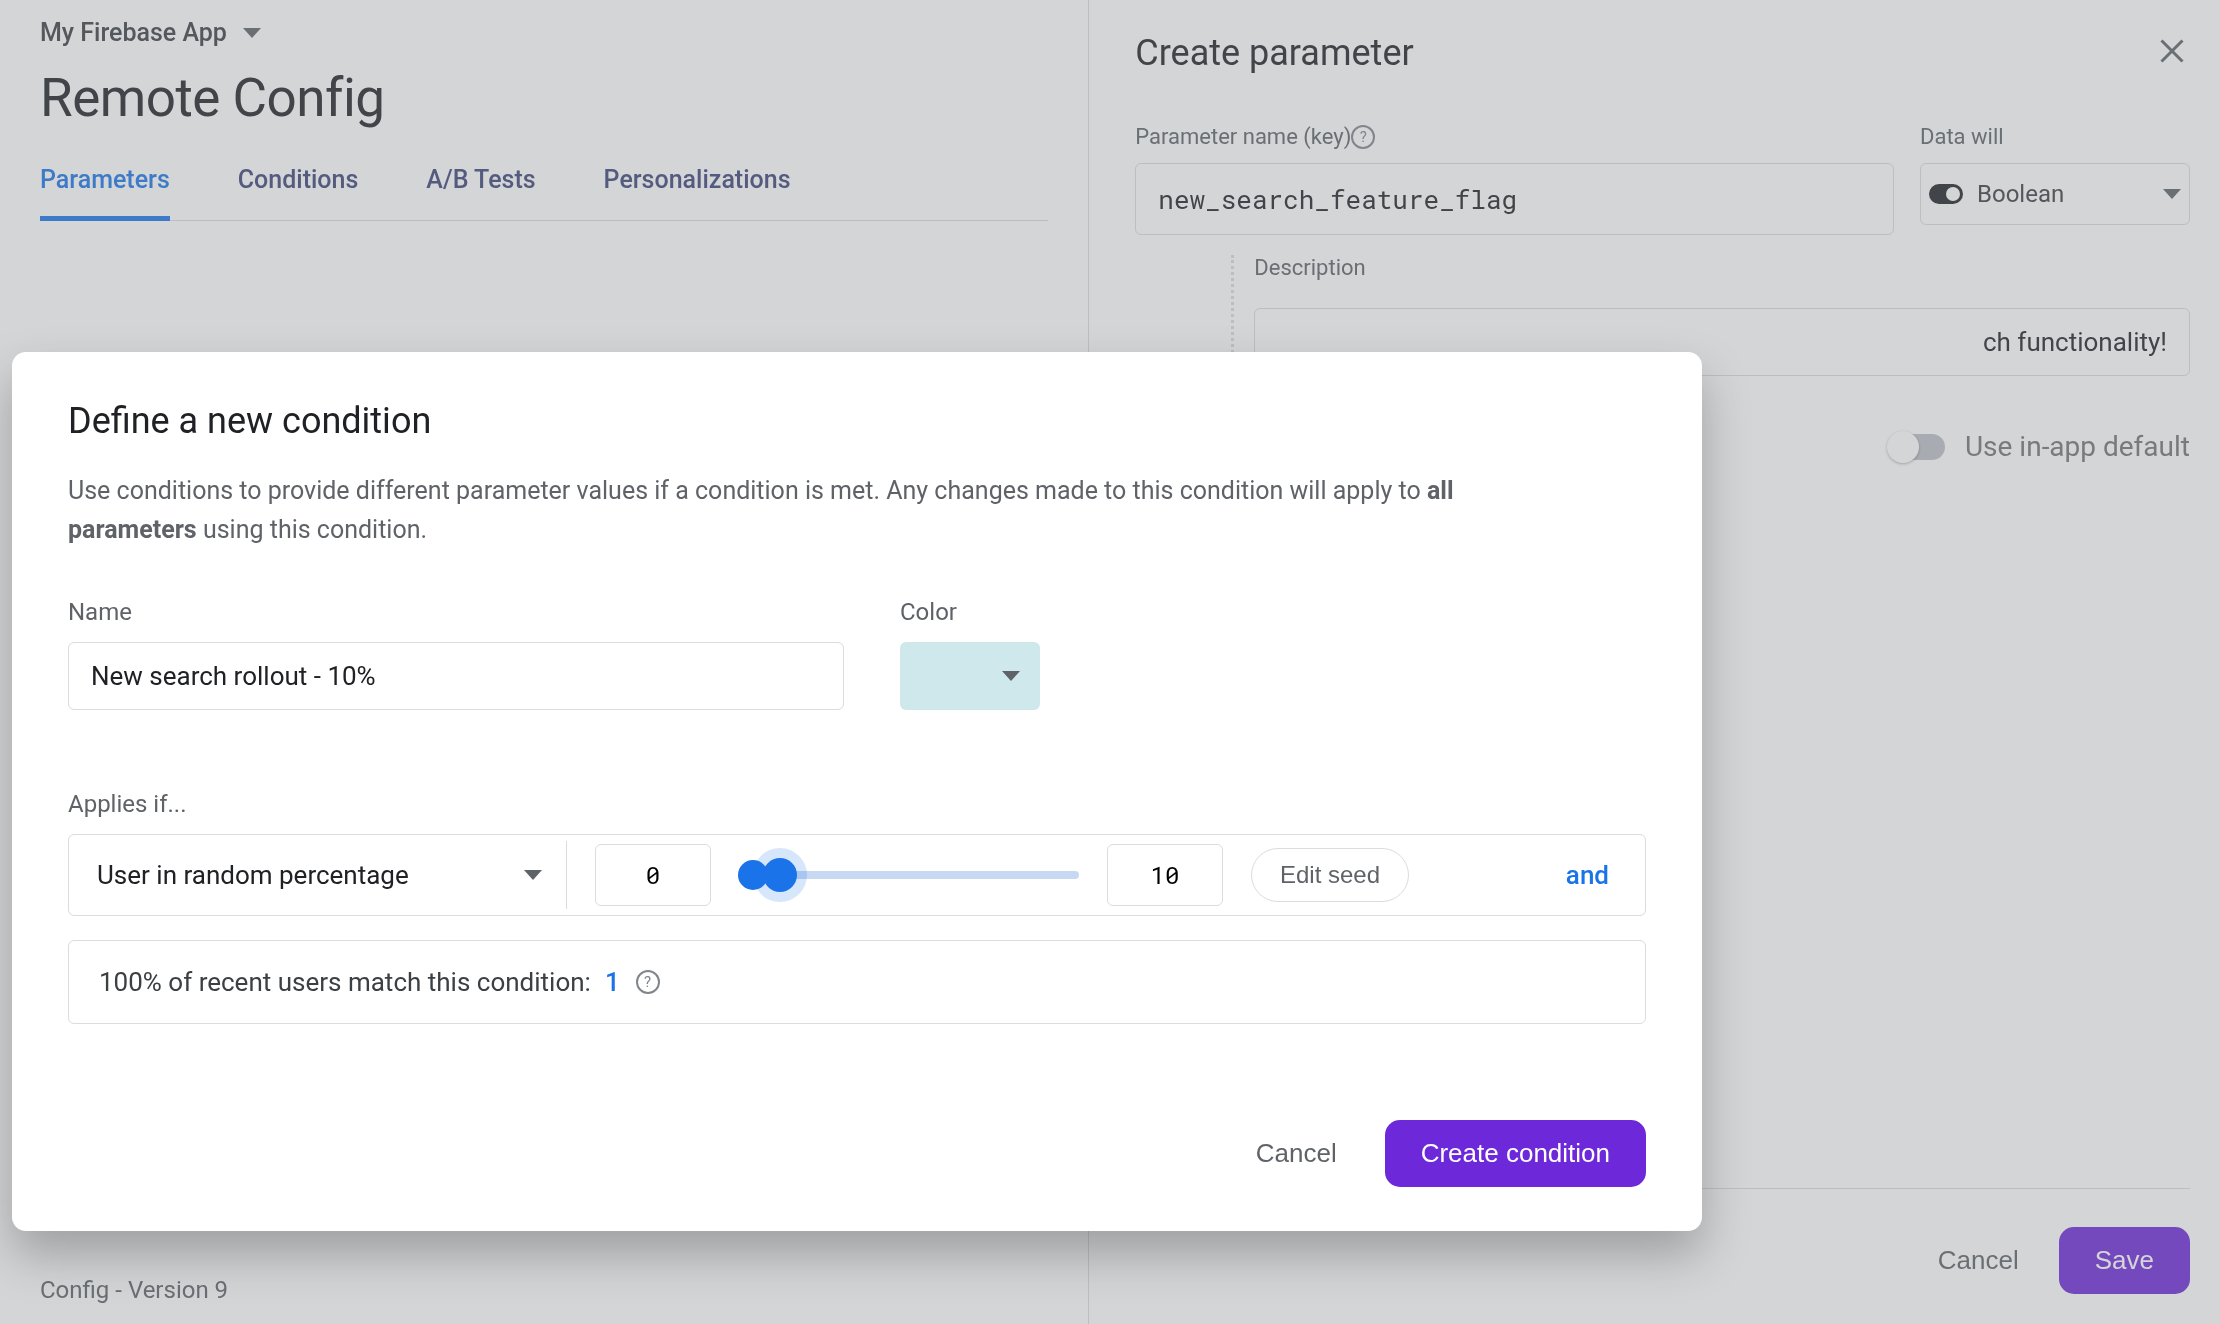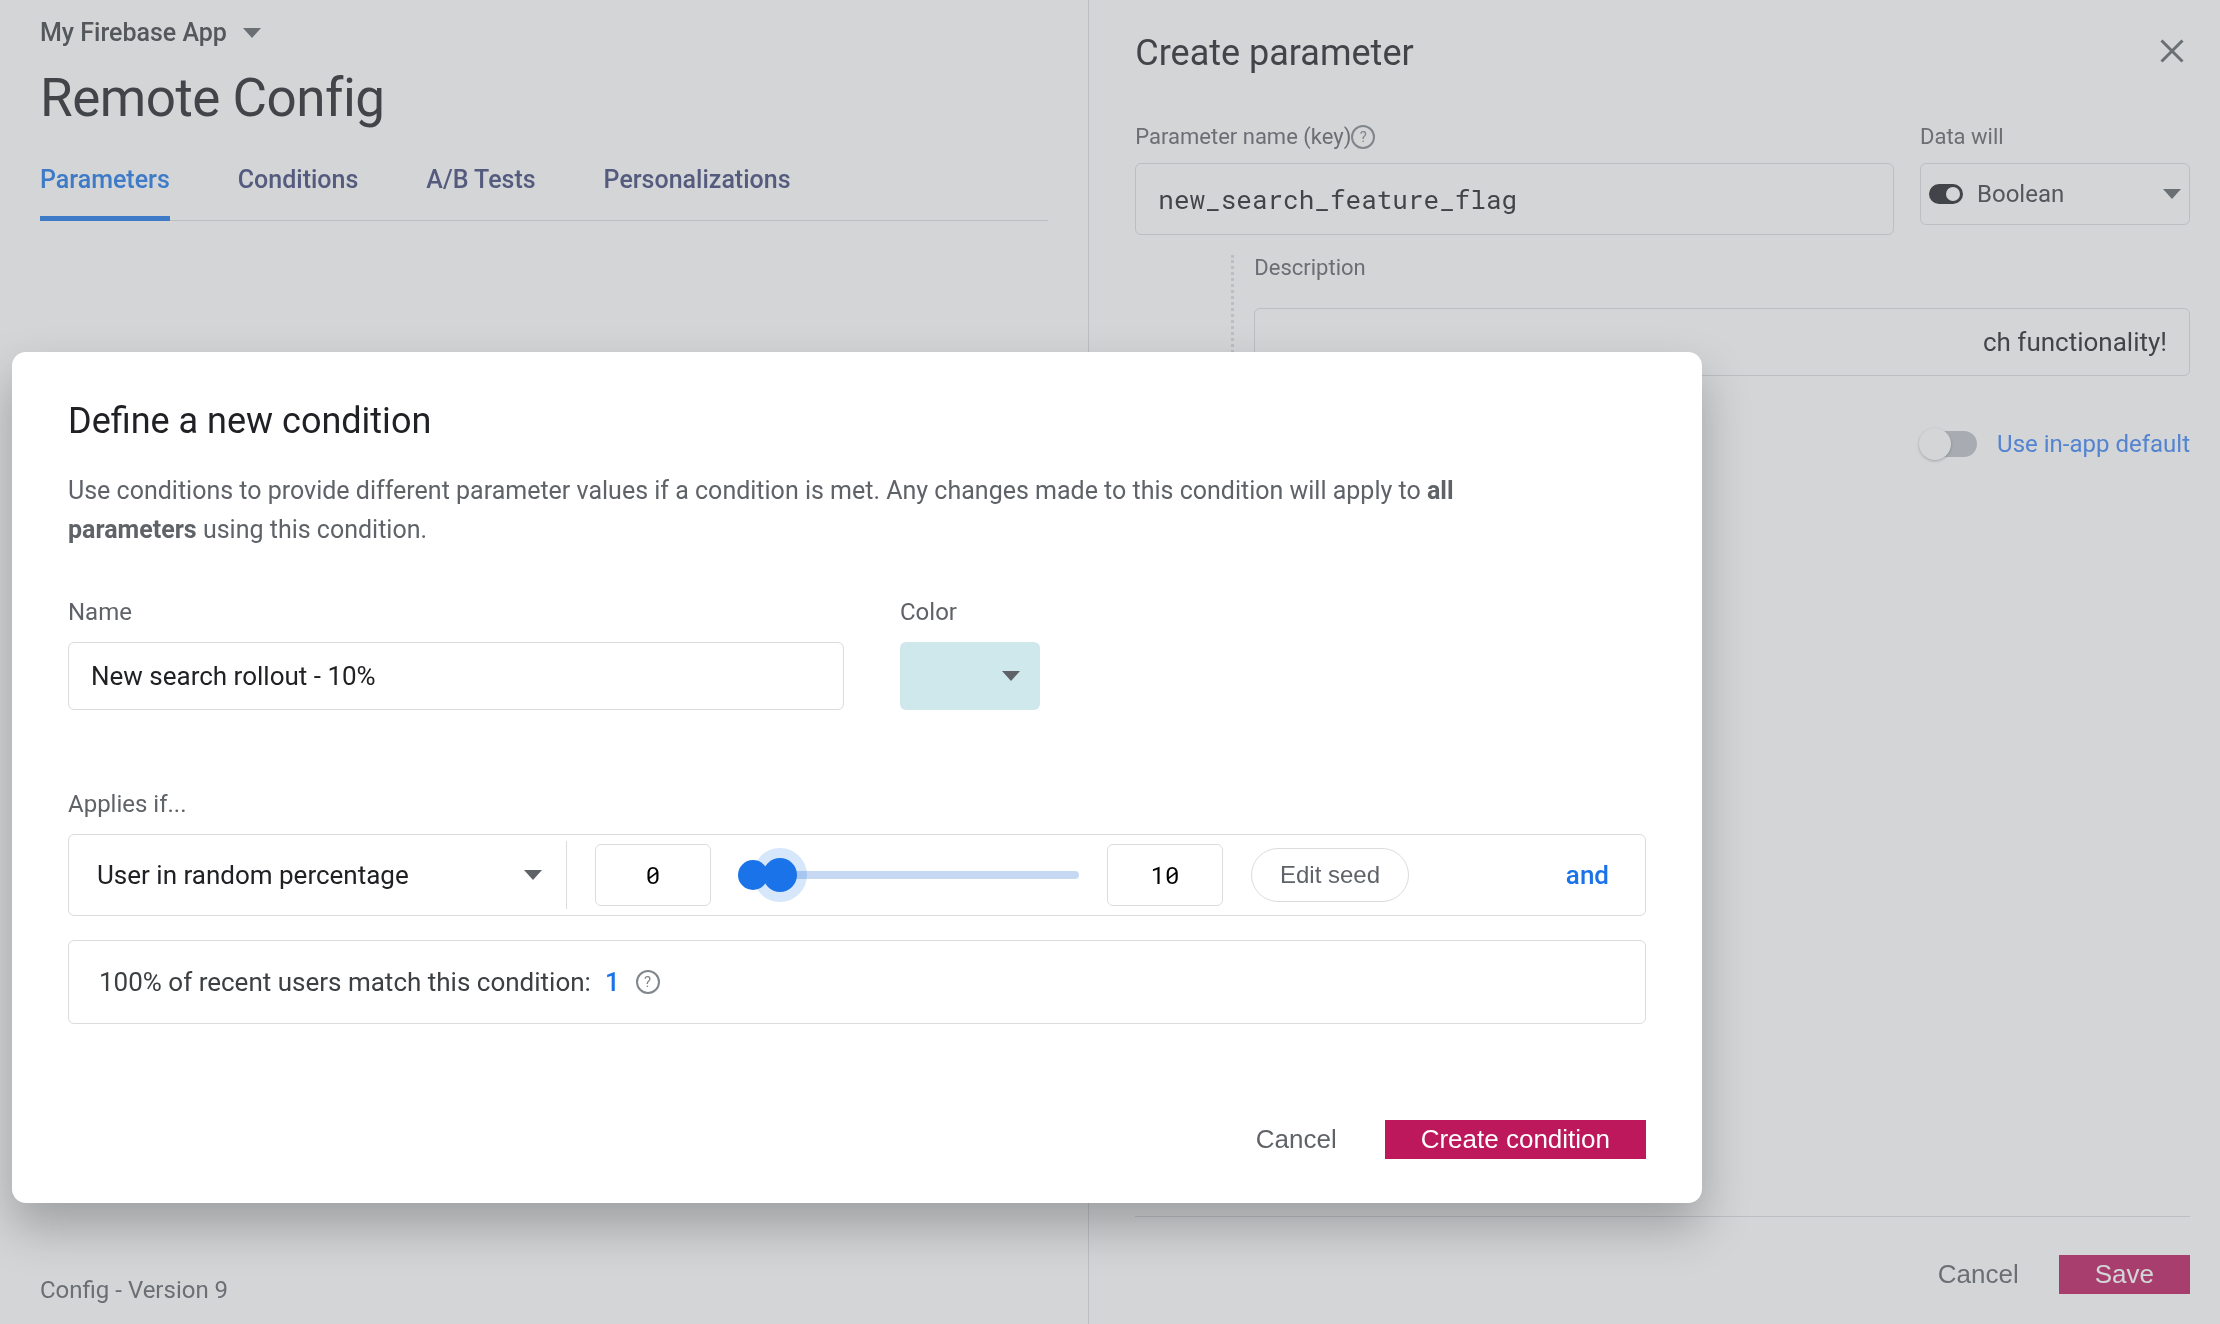--- a/index.html
+++ b/index.html
@@ -41,26 +41,26 @@
   .select-box { border: 1px solid #dadce0; border-radius: 6px; padding: 16px 8px; display: flex; align-items: center; gap: 12px; justify-content: space-between; font-size: 24px; color: #3c4043; background: #fff; }
   .select-box .left-part { display:flex; align-items:center; gap: 14px; }
   .toggle-icon { width: 34px; height: 20px; background: #202124; border-radius: 999px; position: relative; }
   .toggle-icon::after { content: ''; position: absolute; width: 14px; height: 14px; background: #fff; border-radius: 50%; top: 3px; right: 3px; }
   .chevron-down { width: 0; height: 0; border-left: 9px solid transparent; border-right: 9px solid transparent; border-top: 10px solid #5f6368; }
   .desc-block { margin-top: 20px; margin-left: 96px; border-left: 3px dotted #dadce0; padding-left: 20px; }
   .desc-input { margin-top: 14px; }
   .switch-row { display: flex; justify-content: flex-end; align-items: center; gap: 20px; margin-top: 54px; }
   .switch { width: 56px; height: 26px; background: #bdc1c6; border-radius: 999px; position: relative; }
   .switch::after { content: ''; position: absolute; width: 32px; height: 32px; background: #fff; border-radius: 50%; top: -3px; left: -2px; box-shadow: 0 1px 3px rgba(0,0,0,0.3); }
-  .switch-label { font-size: 24px; color: #3b82f6; }
+  .switch-label { font-size: 28px; color: #737373; }
   .footer-actions {
     margin-top: auto; border-top: 1px solid #dadce0; padding-top: 38px; display: flex; justify-content: flex-end; gap: 40px; align-items: center;
   }
   .btn-text { font-size: 26px; font-weight: 500; color: #5f6368; background: none; border: none; }
-  .btn-primary { font-size: 26px; font-weight: 500; color: #fff; background: #be185d; border: none; border-radius: 0; padding: 4px 36px; }
+  .btn-primary { font-size: 26px; font-weight: 500; color: #fff; background: #6d28d9; border: none; border-radius: 15px; padding: 18px 36px; }
 
   
   .overlay-shade {
     position: absolute; inset: 0; background: rgba(128,134,139,0.35);
   }
 
   
   .modal {
     position: absolute;
     left: 12px; top: 352px; width: 1690px;

